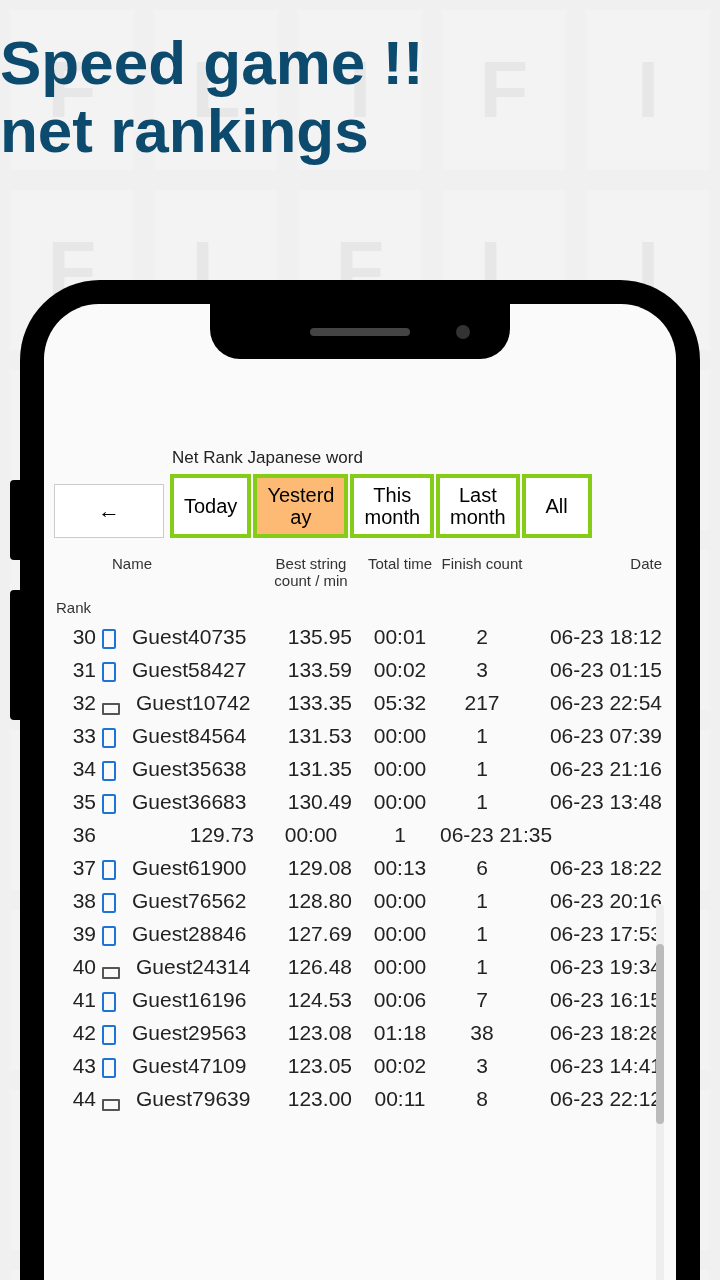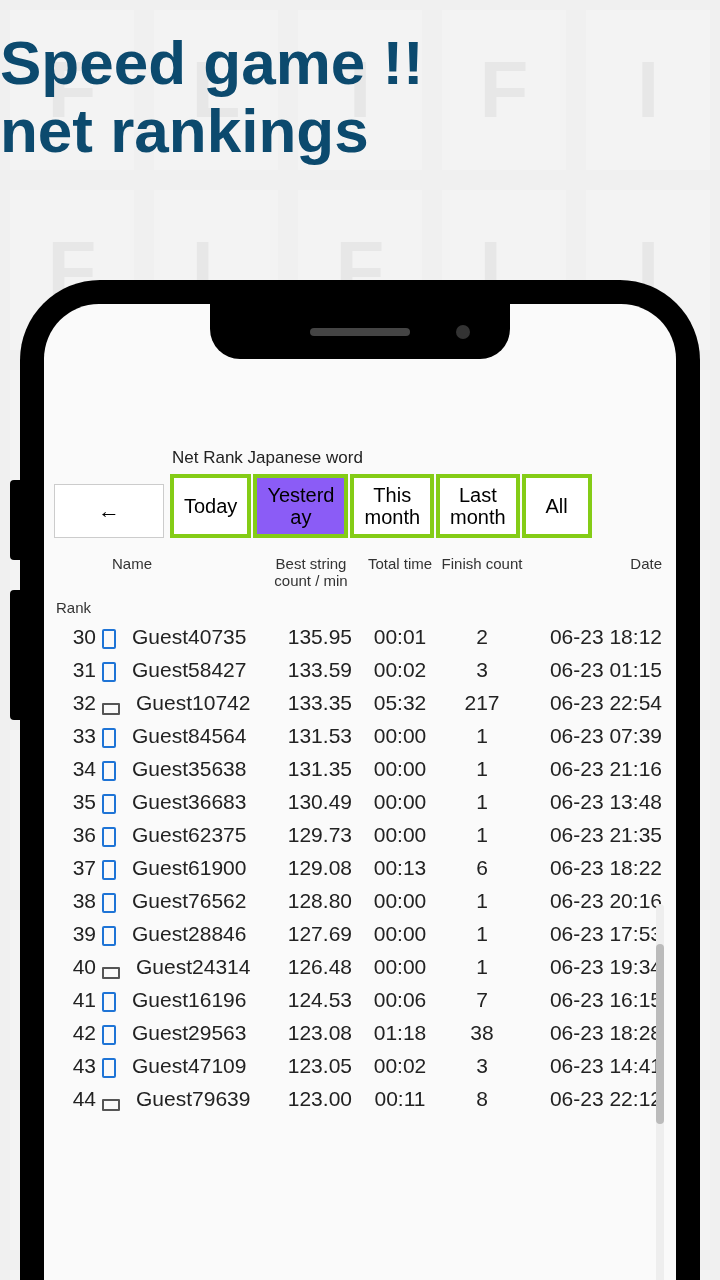--- a/index.html
+++ b/index.html
@@ -106,21 +106,21 @@
   background: #fff;
   padding: 6px 10px;
   font-size: 20px;
   text-align: center;
   min-width: 70px;
   line-height: 1.1;
   display: flex;
   align-items: center;
   justify-content: center;
 }
-.tab.active { background: #8b5cf6; }
+.tab.active { background: #fdba74; }
 .table { margin-top: 14px; width: 100%; }
 .thead { display: grid; grid-template-columns: 48px 160px 98px 80px 84px 140px; font-size: 15px; color: #333; padding: 4px 0; }
 .thead > div { text-align: center; line-height: 1.1; }
 .thead > div:first-child { text-align: left; padding-left: 2px; margin-top: 44px; }
 .thead > div:nth-child(2) { text-align: left; padding-left: 10px; }
 .thead > div:last-child { text-align: right; padding-right: 2px; }
 .tbody { }
 .row {
   display: grid;
   grid-template-columns: 48px 160px 98px 80px 84px 140px;
@@ -289,24 +289,20 @@
                 <span class="dev-icon "></span>
                 <span>Guest36683</span>
               </div>
               <div class="c-score">130.49</div>
               <div class="c-time">00:00</div>
               <div class="c-finish">1</div>
               <div class="c-date">06-23 13:48</div>
             </div>
             <div class="row">
               <div class="c-rank">36</div>
-              <div class="c-name">
-                <span class="dev-icon "></span>
-                <span>Guest62375</span>
-              </div>
               <div class="c-score">129.73</div>
               <div class="c-time">00:00</div>
               <div class="c-finish">1</div>
               <div class="c-date">06-23 21:35</div>
             </div>
             <div class="row">
               <div class="c-rank">37</div>
               <div class="c-name">
                 <span class="dev-icon "></span>
                 <span>Guest61900</span>

